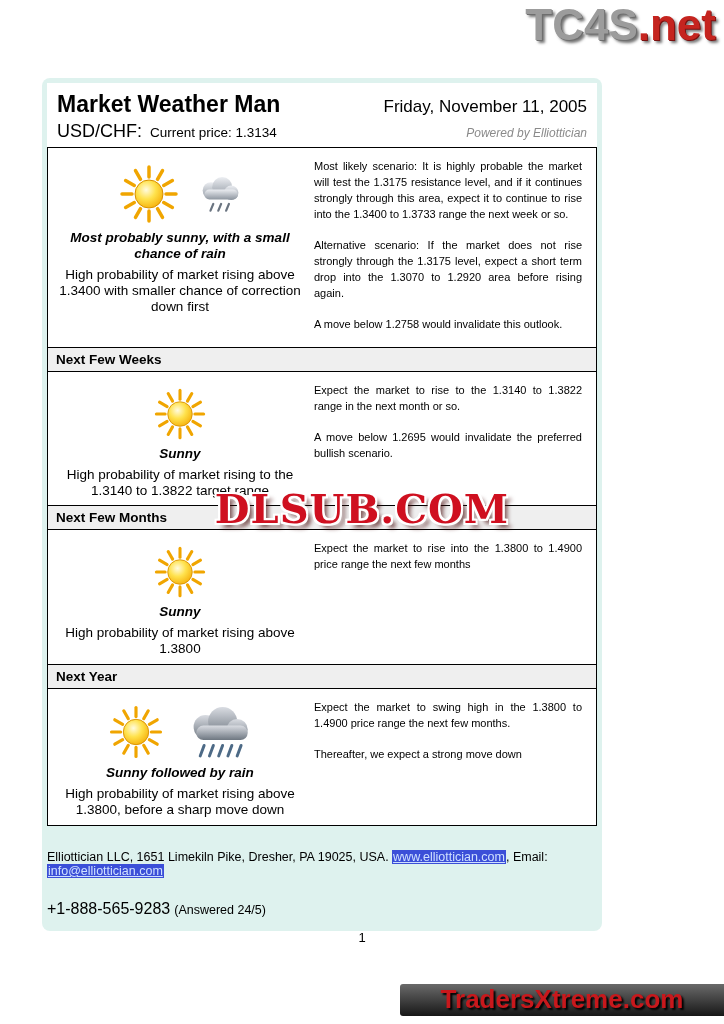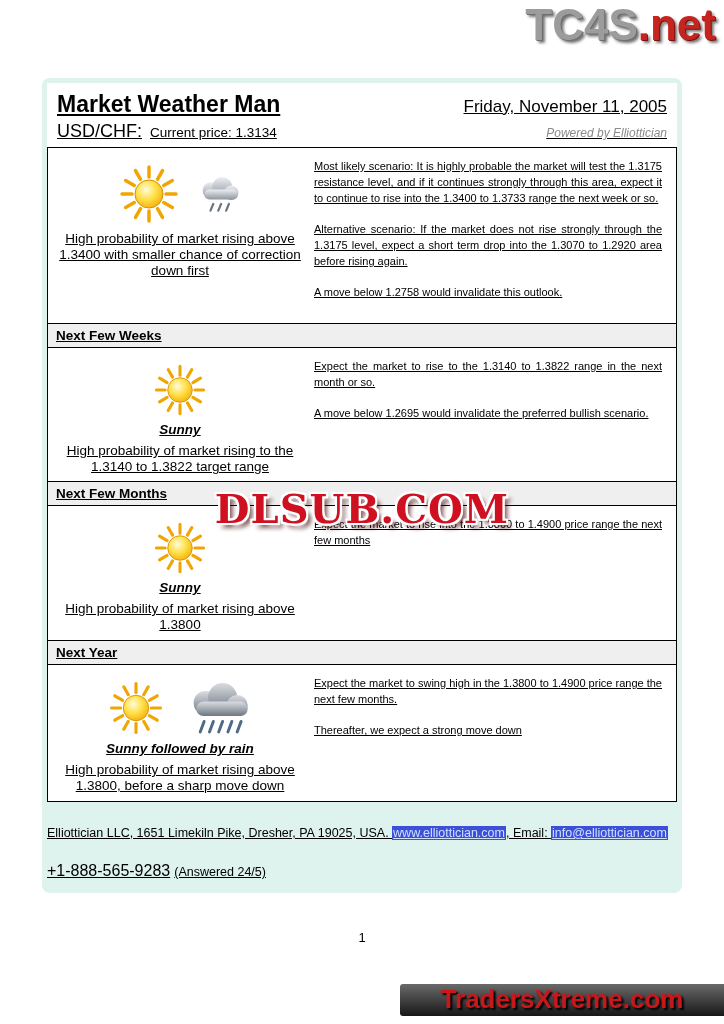--- a/index.html
+++ b/index.html
@@ -11,21 +11,21 @@
     overflow:hidden;
     color:#000;
   }
 
   
   .top-logo { position:absolute; top:0px; right:8px; font-size:44px; font-weight:bold; letter-spacing:0; }
   .top-logo .g { color:#9c9c9c; text-shadow:1px 1px 0 #6e6e6e, 3px 3px 3px rgba(0,0,0,0.55); }
   .top-logo .r { color:#c5241f; text-shadow:1px 1px 0 #7a1010, 3px 3px 3px rgba(0,0,0,0.55); }
 
   
-  .sheet { position:absolute; left:42px; top:78px; width:640px; background:#def2ee; border-radius:8px; padding:5px;text-decoration:underline; }
+  .sheet { position:absolute; left:42px; top:78px; width:560px; background:#def2ee; border-radius:8px; padding:5px; }
 
   .head { background:#fff; padding:8px 10px 5px; }
   .head-row1 { display:flex; justify-content:space-between; align-items:baseline; }
   .title { font-size:23px; font-weight:bold; }
   .date  { font-size:17px; }
   .head-row2 { display:flex; justify-content:space-between; align-items:baseline; margin-top:3px; }
   .pair-wrap { display:flex; align-items:baseline; gap:8px; }
   .pair  { font-size:18px; }
   .price { font-size:13.5px; }
   .powered { font-size:12px; font-style:italic; color:#8a8a8a; }
@@ -163,20 +163,21 @@
       <div class="body body-0">
         <div class="col-left">
           <div class="icons">
             <svg viewBox="-32 -32 64 64" width="64" height="64">
                 <use href="#sun"></use>
               </svg>
             <svg class="shift" viewBox="0 0 40 34" width="46" height="38">
                 <use href="#cloud-rain-small"></use>
               </svg>
           </div>
+          <div class="forecast">Most probably sunny, with a small chance of rain</div>
           <div class="summary">High probability of market rising above 1.3400 with smaller chance of correction down first</div>
         </div>
         <div class="col-right">
           <p>Most likely scenario:  It is highly probable the market will test the 1.3175 resistance level, and if it continues strongly through this area, expect it to continue to rise into the 1.3400 to 1.3733 range the next week or so.</p>
           <p>Alternative scenario:  If the market does not rise strongly through the 1.3175 level, expect a short term drop into the 1.3070 to 1.2920 area before rising again.</p>
           <p>A move below 1.2758 would invalidate this outlook.</p>
         </div>
       </div>
     </div>
 

